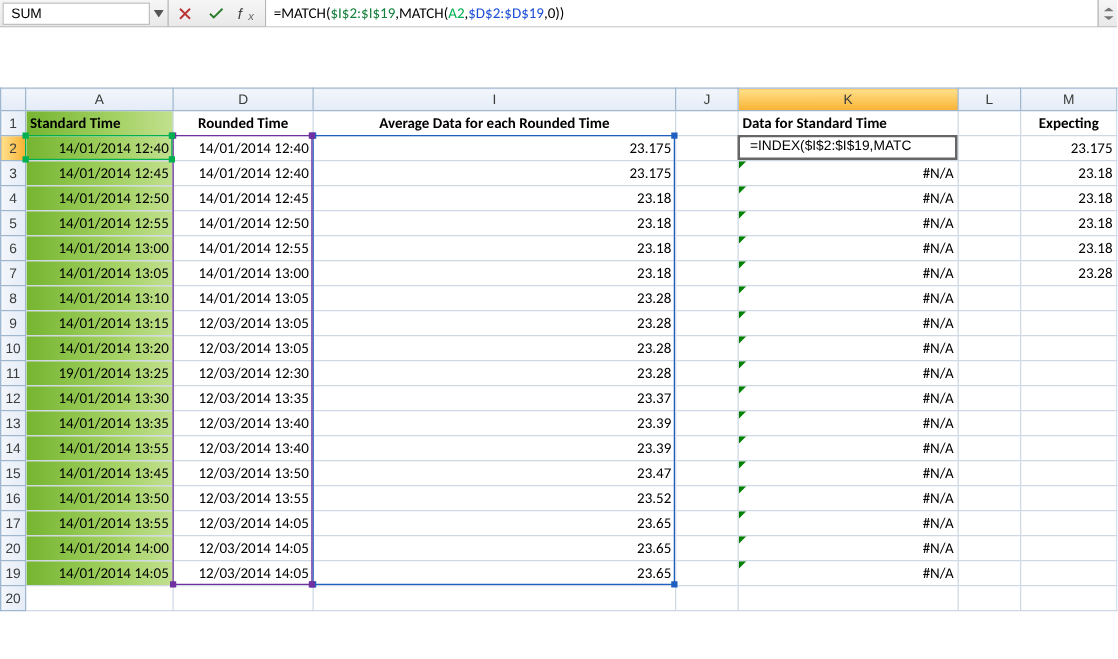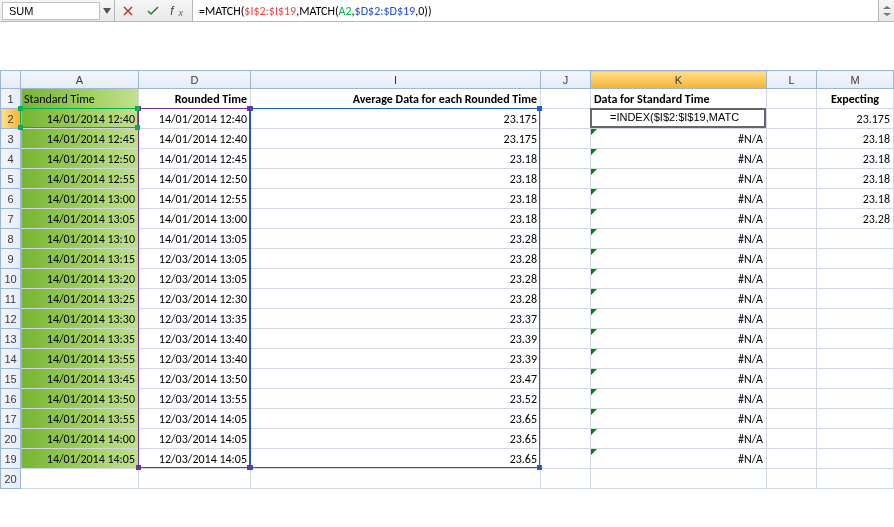--- a/index.html
+++ b/index.html
@@ -16,21 +16,21 @@
   
   .formula-bar {
     display: flex;
     align-items: stretch;
     height: 22px;
     border-bottom: 1px solid #b6b6b6;
     background: linear-gradient(#f6f6f6,#e9e9e9);
     font-size: 11px;
   }
   .name-box {
-    width: 115px;
+    width: 135px;
     display: flex;
     align-items: center;
     border-right: 1px solid #b6b6b6;
   }
   .name-box-input {
     flex: 1;
     padding: 0 6px;
     background: #fff;
     height: 18px;
     margin: 2px 0 2px 2px;
@@ -63,21 +63,21 @@
   .fx-controls .fx { font-style: italic; color: #444; font-size: 12px; }
   .formula-input {
     flex: 1;
     display: flex;
     align-items: center;
     padding: 0 6px;
     background: #fff;
     font-family: Calibri, Arial, sans-serif;
     font-size: 12px;
   }
-  .fref-i { color: #ef4444; }
+  .fref-i { color: #15803d; }
   .fref-a { color: #00b050; }
   .fref-d { color: #1d4ed8; }
   .formula-bar-expand {
     width: 16px;
     border-left: 1px solid #b6b6b6;
     display: flex; align-items: center; justify-content: center;
     color: #777;
   }
   .sheet-gap { height: 48px; background: #fff; }
 
@@ -112,27 +112,27 @@
     color: #3b3b3b;
     text-align: center;
     font-weight: normal;
     font-family: Arial, sans-serif;
     font-size: 11px;
     border-color: #9eb6ce;
     width: 20px;
   }
   
   tr.hdr td { font-weight: bold; text-align: left; }
-  tr.hdr td.right { text-align: right; }
+  tr.hdr td.right { text-align: center; }
   
   td.colA {
     background: linear-gradient(to right, #76b531 0%, #a3d163 60%, #c2e08f 100%);
     text-align: left;
   }
-  tr.hdr td.colA { font-weight: normal; margin-left: 36px; }
+  tr.hdr td.colA { font-weight: bold; margin-left: 36px; }
   td.colD, td.colI { }
   td.colD { text-align: left; }
   td.colI { text-align: right; }
   td.colK, td.colM { text-align: center; }
   td.colM { text-align: right; }
   tr.hdr td.colK, tr.hdr td.colM { text-align: left; }
 
   
   .w-rowh { width: 20px; }
   .w-A { width: 118px; }
@@ -196,21 +196,21 @@
     background: #fff;
   }
 
   
   .k2-edit {
     position: absolute;
     font-size: 11px;
     font-family: Arial, sans-serif;
     color: #000;
     background: #fff;
-    padding: 1px 17px;
+    padding: 1px 7px;
     white-space: nowrap;
     overflow: hidden;
     pointer-events:none;
     text-align:left;
   }
 </style>
 </head>
 <body>
 
 <div class="formula-bar">
@@ -386,21 +386,21 @@
           <td class="colD">12/03/2014 13:05</td>
           <td class="colI">23.28</td>
           <td></td>
           <td class="colK err-tri">#N/A</td>
           <td></td>
           <td class="colM"></td>
           <td></td>
         </tr>
         <tr>
           <th class="">11</th>
-          <td class="colA">14/01/2014 13:25</td>
+          <td class="colA">19/01/2014 13:25</td>
           <td class="colD">12/03/2014 12:30</td>
           <td class="colI">23.28</td>
           <td></td>
           <td class="colK err-tri">#N/A</td>
           <td></td>
           <td class="colM"></td>
           <td></td>
         </tr>
         <tr>
           <th class="">12</th>

